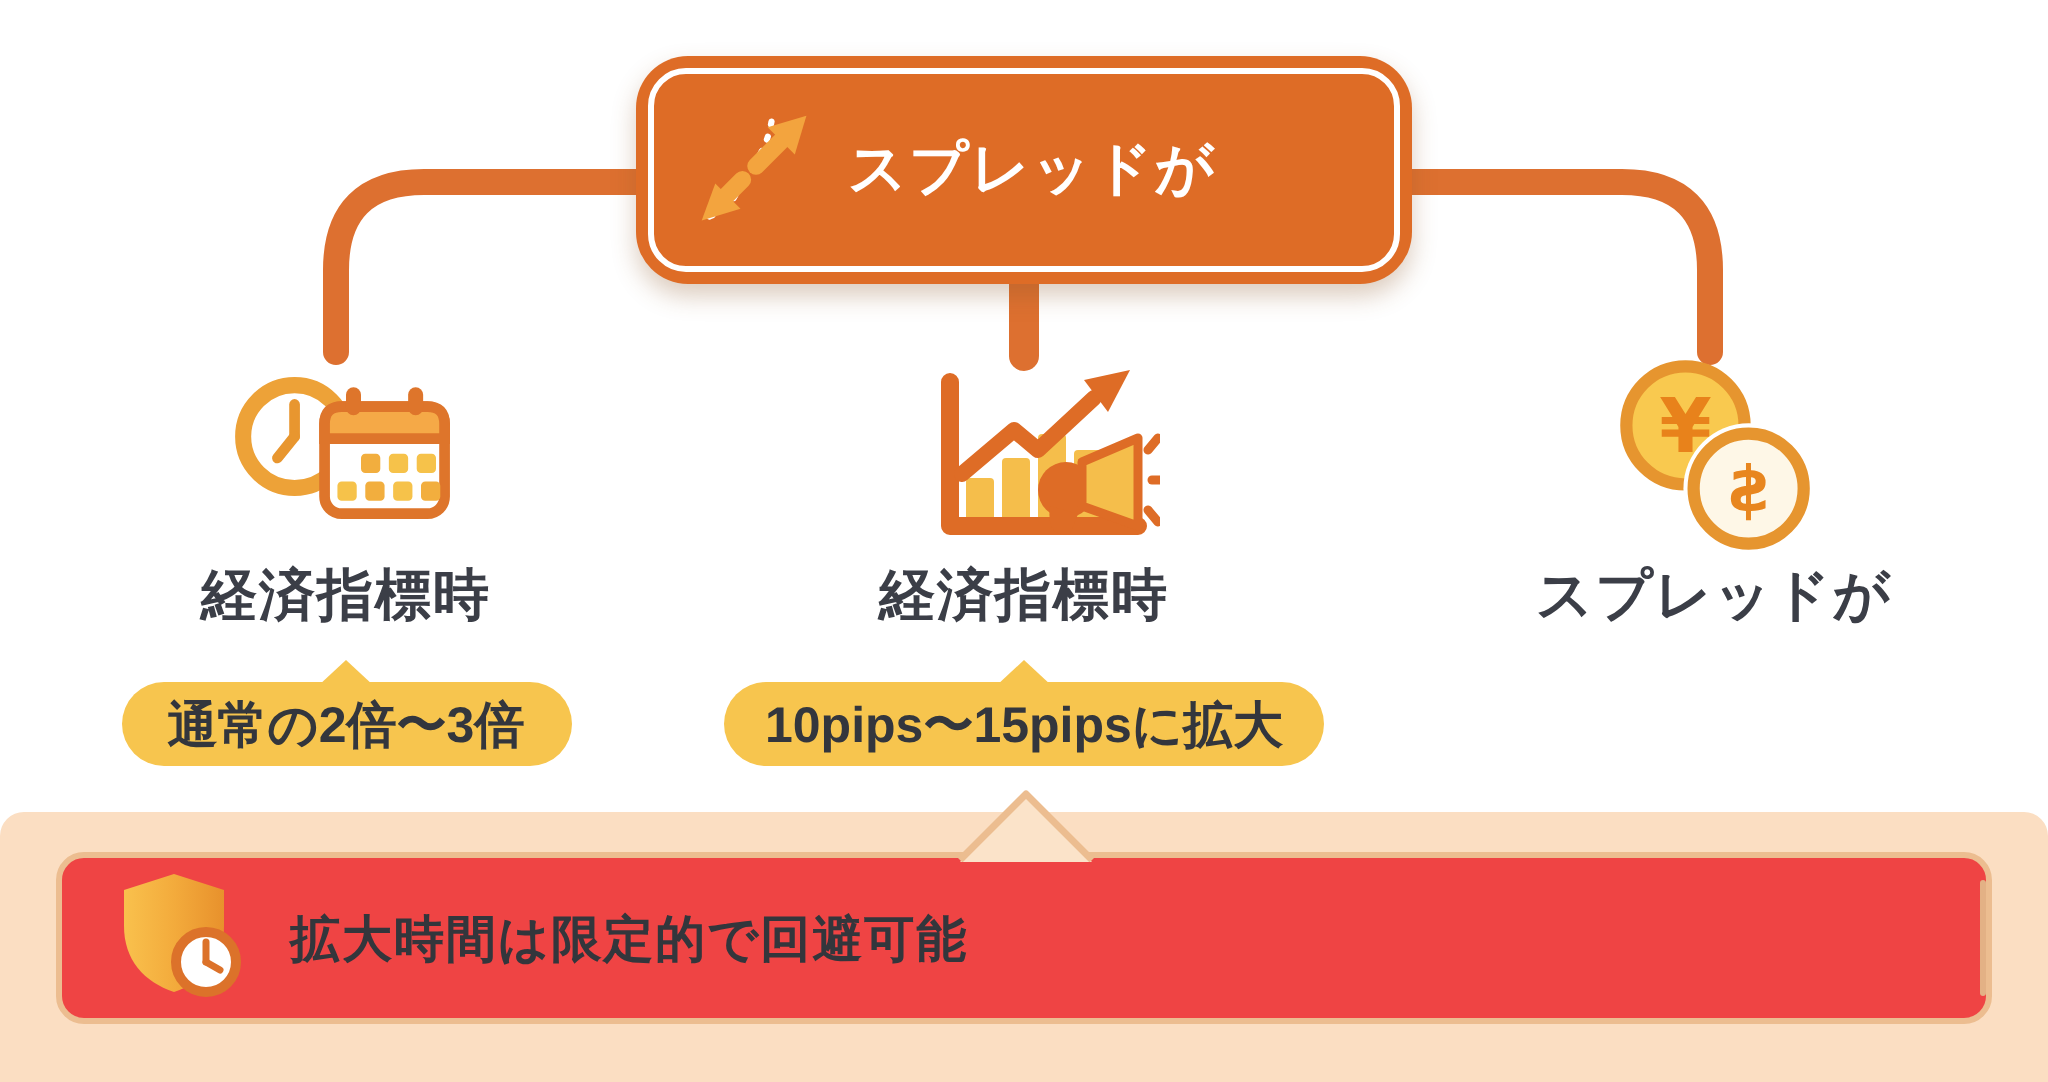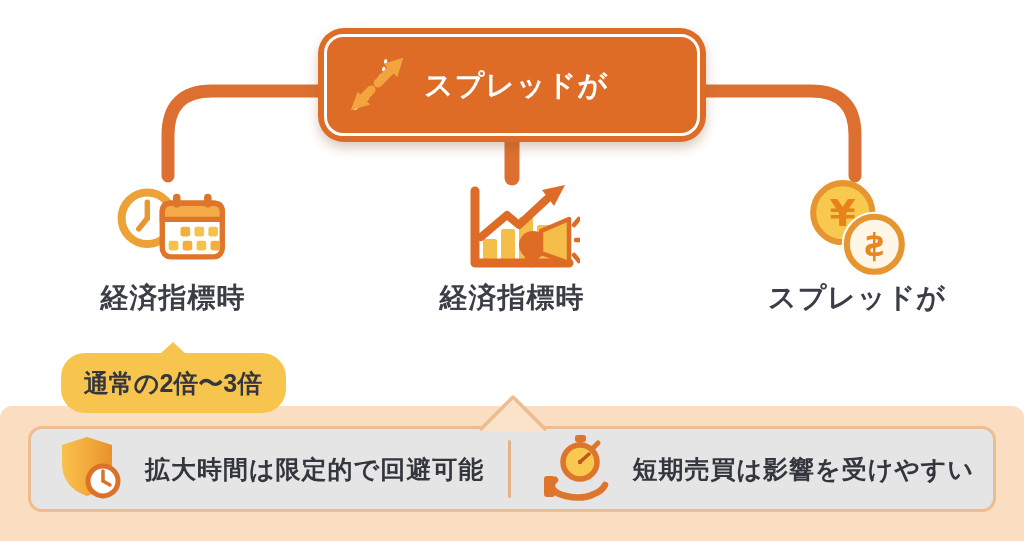--- a/index.html
+++ b/index.html
@@ -26,36 +26,36 @@
   
   .branch{position:absolute;top:183px;width:300px;z-index:2;display:flex;flex-direction:column;align-items:center;}
   .branch-1{left:23px;}
   .branch-2{left:362px;}
   .branch-3{left:707px;}
   .icon-wrap{height:92px;display:flex;align-items:center;justify-content:center;}
   .branch-label{
     margin-top:4px;font-size:28px;font-weight:bold;color:#3B3E47;letter-spacing:1px;white-space:nowrap;
   }
   .badge{
-    position:relative;margin-top:36px;height:60px;background:#F7C54E;border-radius:24px;
+    position:relative;margin-top:24px;height:42px;background:#F7C54E;border-radius:24px;
     display:flex;align-items:center;justify-content:center;
     font-size:25px;font-weight:bold;color:#33363D;white-space:nowrap;padding:0 20px;box-sizing:border-box;
   }
   .badge::before{
     content:"";position:absolute;top:-11px;left:50%;transform:translateX(-50%);
     border-left:14px solid transparent;border-right:14px solid transparent;border-bottom:13px solid #F7C54E;
   }
   .badge-1{min-width:225px;}
   .badge-2{min-width:300px;}
   .badge-3{min-width:240px;}
   
   .band{position:absolute;left:0;top:406px;width:1024px;height:135px;background:#FBDEC2;border-radius:12px 12px 0 0;z-index:1;}
   .notes-box{
     position:absolute;left:28px;top:426px;width:968px;height:86px;box-sizing:border-box;z-index:2;
-    background:#e5e5e5;border:3px solid #ECBD90;border-radius:14px;
+    background:#ef4444;border:3px solid #ECBD90;border-radius:14px;
     display:flex;align-items:stretch;
   }
   .panel-notch{position:absolute;left:479px;top:394px;z-index:4;}
   .note{flex:1;display:flex;align-items:center;gap:18px;padding-left:26px;}
   .note-2{padding-left:32px;}
   .note-text{font-size:25px;font-weight:bold;color:#33363C;letter-spacing:1px;white-space:nowrap;}
   .divider{width:3px;height:58px;background:#E3B185;align-self:center;border-radius:2px;}
 </style>
 </head>
 <body>
@@ -118,20 +118,21 @@
         <polygon points="120,2 97,7 109,23" fill="#DE6C26"></polygon>
         <circle cx="88" cy="62" r="14" fill="#DE6C26"></circle>
         <path d="M80 70 Q78 86 90 84 L94 74 Z" fill="#DE6C26"></path>
         <polygon points="96,48 124,36 124,80 96,70" fill="#F5BE4B" stroke="#DE6C26" stroke-width="4.5" stroke-linejoin="round"></polygon>
         <line x1="129" y1="42" x2="134" y2="36" stroke="#DE6C26" stroke-width="4.5" stroke-linecap="round"></line>
         <line x1="131" y1="57" x2="137" y2="57" stroke="#DE6C26" stroke-width="4.5" stroke-linecap="round"></line>
         <line x1="129" y1="72" x2="134" y2="78" stroke="#DE6C26" stroke-width="4.5" stroke-linecap="round"></line>
       </svg>
     </div>
     <div class="branch-label">経済指標時</div>
+    <div class="badge badge-2">10pips〜15pipsに拡大</div>
   </div>
 
   <div class="branch branch-3">
     <div class="icon-wrap">
       <svg width="106" height="100" viewBox="0 0 104 98">
         <circle cx="38" cy="33" r="29" fill="#F9C94F" stroke="#E6952F" stroke-width="6"></circle>
         <text x="38" y="46" text-anchor="middle" font-size="37" font-weight="bold" fill="#E8821B" font-family="'DejaVu Sans',sans-serif">¥</text>
         <circle cx="69" cy="64" r="32" fill="#FFFFFF"></circle>
         <circle cx="69" cy="64" r="27" fill="#FEF7E7" stroke="#E6952F" stroke-width="6"></circle>
         <text x="0" y="0" transform="translate(69,75) scale(-1,1)" text-anchor="middle" font-size="31" font-weight="bold" fill="#E8861F" font-family="'DejaVu Sans',sans-serif">$</text>
@@ -158,28 +159,15 @@
           </linearGradient>
         </defs>
         <path d="M30 3 L55 11 V29 C55 46 45 57 30 62 C15 57 5 46 5 29 V11 Z" fill="url(#shieldGrad)"></path>
         <circle cx="46" cy="47" r="15" fill="#FFFFFF" stroke="#DC722A" stroke-width="5"></circle>
         <line x1="46" y1="47" x2="46" y2="37" stroke="#DC722A" stroke-width="3.5" stroke-linecap="round"></line>
         <line x1="46" y1="47" x2="53" y2="51" stroke="#DC722A" stroke-width="3.5" stroke-linecap="round"></line>
       </svg>
       <span class="note-text">拡大時間は限定的で回避可能</span>
     </div>
     <div class="divider"></div>
-    <div class="note note-2">
-      <svg width="72" height="70" viewBox="0 0 72 70">
-        <rect x="32" y="1" width="11" height="7" rx="2.5" fill="#DE752C"></rect>
-        <line x1="37" y1="8" x2="37" y2="12" stroke="#DE752C" stroke-width="5"></line>
-        <line x1="55" y1="9" x2="50" y2="14" stroke="#DE752C" stroke-width="5" stroke-linecap="round"></line>
-        <circle cx="37" cy="28" r="17" fill="#F9C94F" stroke="#DE752C" stroke-width="5.5"></circle>
-        <line x1="37" y1="28" x2="46" y2="20" stroke="#C2561B" stroke-width="3.5" stroke-linecap="round"></line>
-        <circle cx="37" cy="28" r="2.2" fill="#C2561B"></circle>
-        <rect x="1" y="42" width="11" height="21" rx="3" fill="#DE752C"></rect>
-        <path d="M12 46 q-5 4 -2 9 q3 5 13 7 q16 4 28 -2 q8 -3 11 -9" fill="none" stroke="#DE752C" stroke-width="6.5" stroke-linecap="round"></path>
-      </svg>
-      <span class="note-text">短期売買は影響を受けやすい</span>
-    </div>
   </div>
 
 </div>
 
 </body></html>

